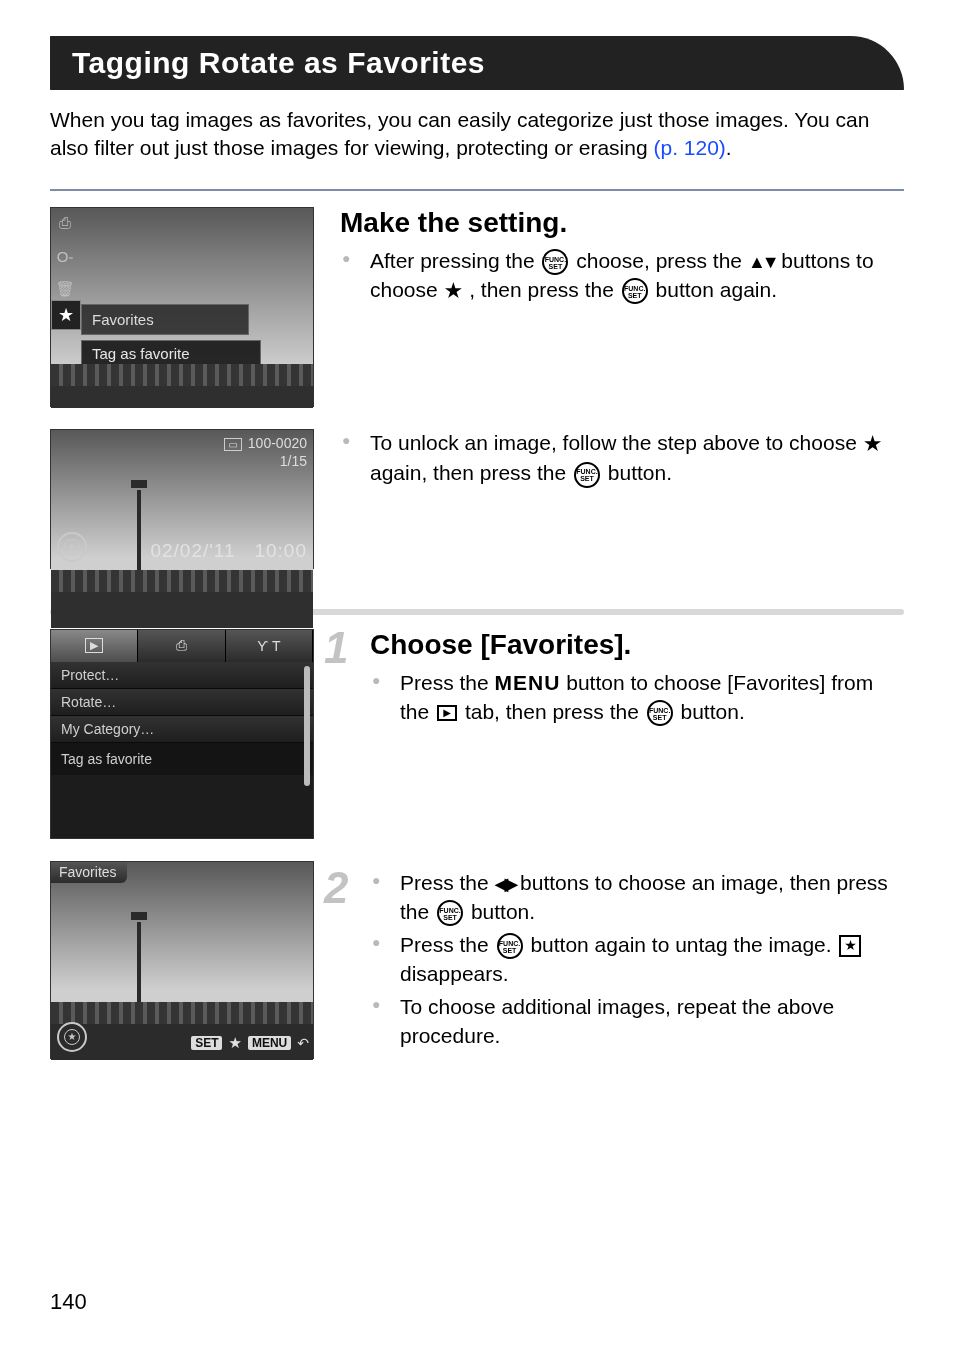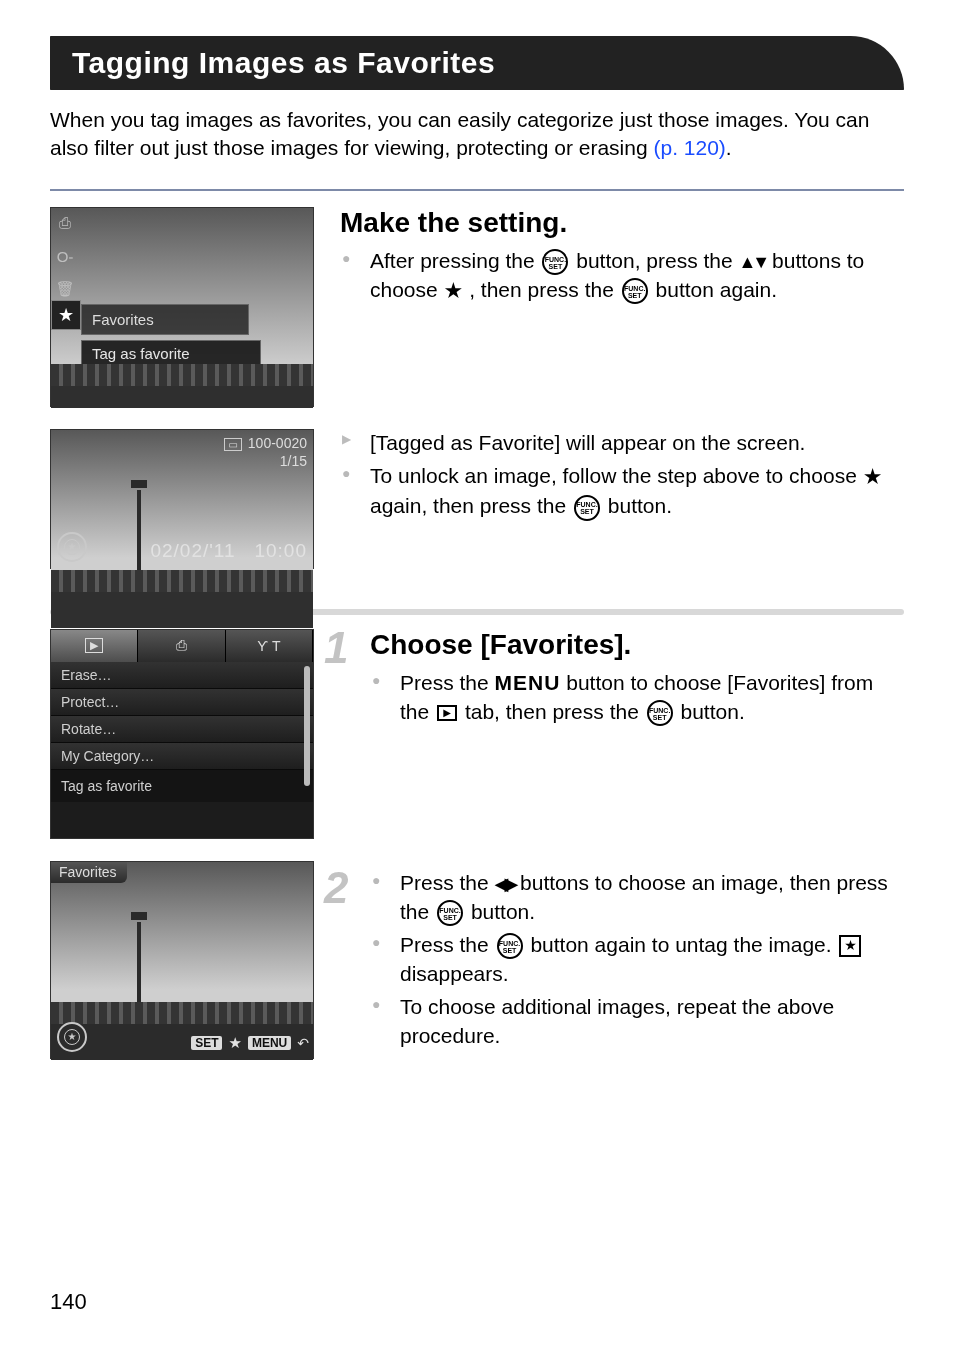--- a/index.html
+++ b/index.html
@@ -165,21 +165,21 @@
     font-size: 44px; font-weight: 900; font-style: italic;
     color: rgba(170,170,170,0.7);
   }
   .step-wrap { position: relative; padding-left: 30px; }
 
   .pagenum { position:absolute; left:50px; bottom:30px; font-size:22px; }
 </style>
 </head>
 <body>
 
-<div class="title-bar">Tagging Images as Favorites</div>
+<div class="title-bar">Tagging Rotate as Favorites</div>
 
 <p class="intro">
   <span>When you tag images as favorites, you can easily categorize just those images. You can also filter out just those images for viewing, protecting or erasing </span><span class="link">(p. 120)</span><span>.</span>
 </p>
 <div class="hr"></div>
 
 <div class="row">
   <div class="lcd sc1">
     <div class="sky"></div>
     <div class="menucol">
@@ -196,21 +196,21 @@
   </div>
   <div class="rightcol">
     <div class="stephead">Make the setting.</div>
     <ul class="bullets">
       <li class="dot">
         <span>After pressing the </span>
         <span class="funcset">
             <span>FUNC.</span>
             <span>SET</span>
           </span>
-        <span> button, press the </span>
+        <span> choose, press the </span>
         <span class="updown">▲▼</span>
         <span> buttons to choose </span>
         <span class="bstar">★</span>
         <span>, then press the </span>
         <span class="funcset">
             <span>FUNC.</span>
             <span>SET</span>
           </span>
         <span> button again.</span>
       </li>
@@ -229,21 +229,20 @@
       <div class="tower"></div>
     <div class="skylineband"></div>
       <div class="ground"></div>
     <div class="bl">
         <span class="inner">★</span>
       </div>
     <div class="datetime"><span>02/02/'11</span>&nbsp;&nbsp;&nbsp;<span>10:00</span></div>
   </div>
   <div class="rightcol">
     <ul class="bullets">
-      <li class="tri">[Tagged as Favorite] will appear on the screen.</li>
       <li class="dot">
         <span>To unlock an image, follow the step above to choose </span>
         <span class="bstar">★</span>
         <span> again, then press the </span>
         <span class="funcset">
             <span>FUNC.</span>
             <span>SET</span>
           </span>
         <span> button.</span>
       </li>
@@ -258,21 +257,20 @@
 <div class="row">
   <div class="lcd sc3">
     <div class="tabs">
       <div class="tab sel">
           <span class="pb">▶</span>
         </div>
       <div class="tab">⎙</div>
       <div class="tab">ϒ T</div>
     </div>
     <div class="list">
-      <div class="item">Erase…</div>
       <div class="item">Protect…</div>
       <div class="item">Rotate…</div>
       <div class="item">My Category…</div>
     </div>
     <div class="footer">Tag as favorite</div>
     <div class="scrollbar"></div>
   </div>
   <div class="rightcol">
     <div class="step-wrap">
       <div class="stepnum">1</div>

